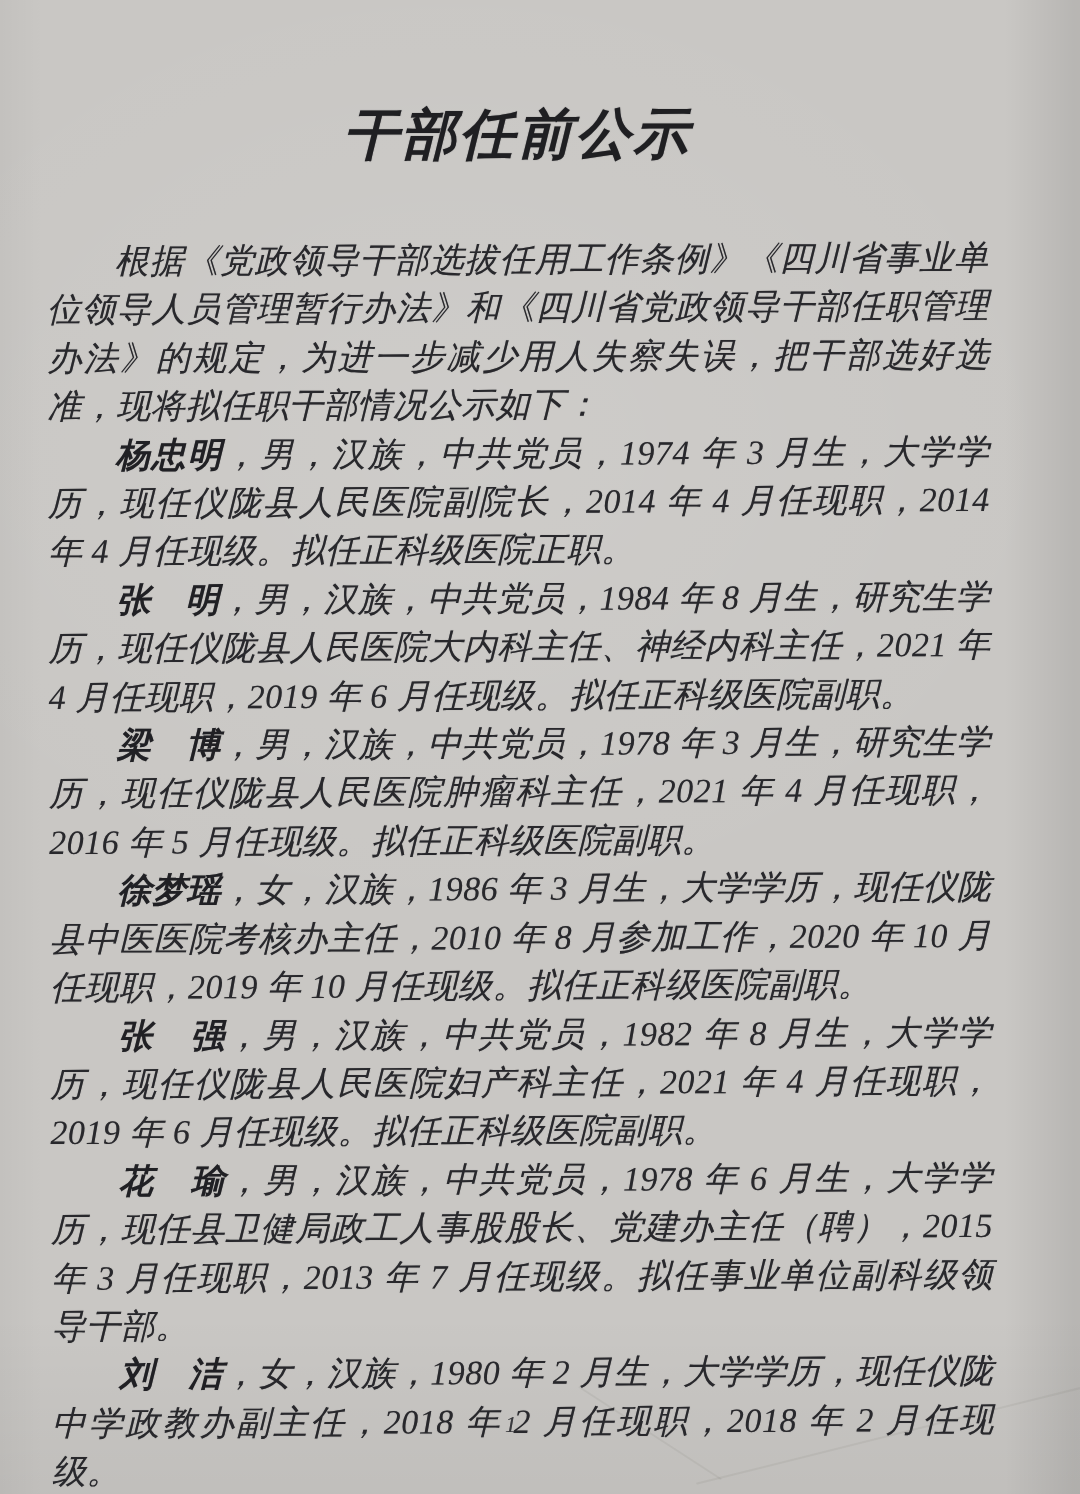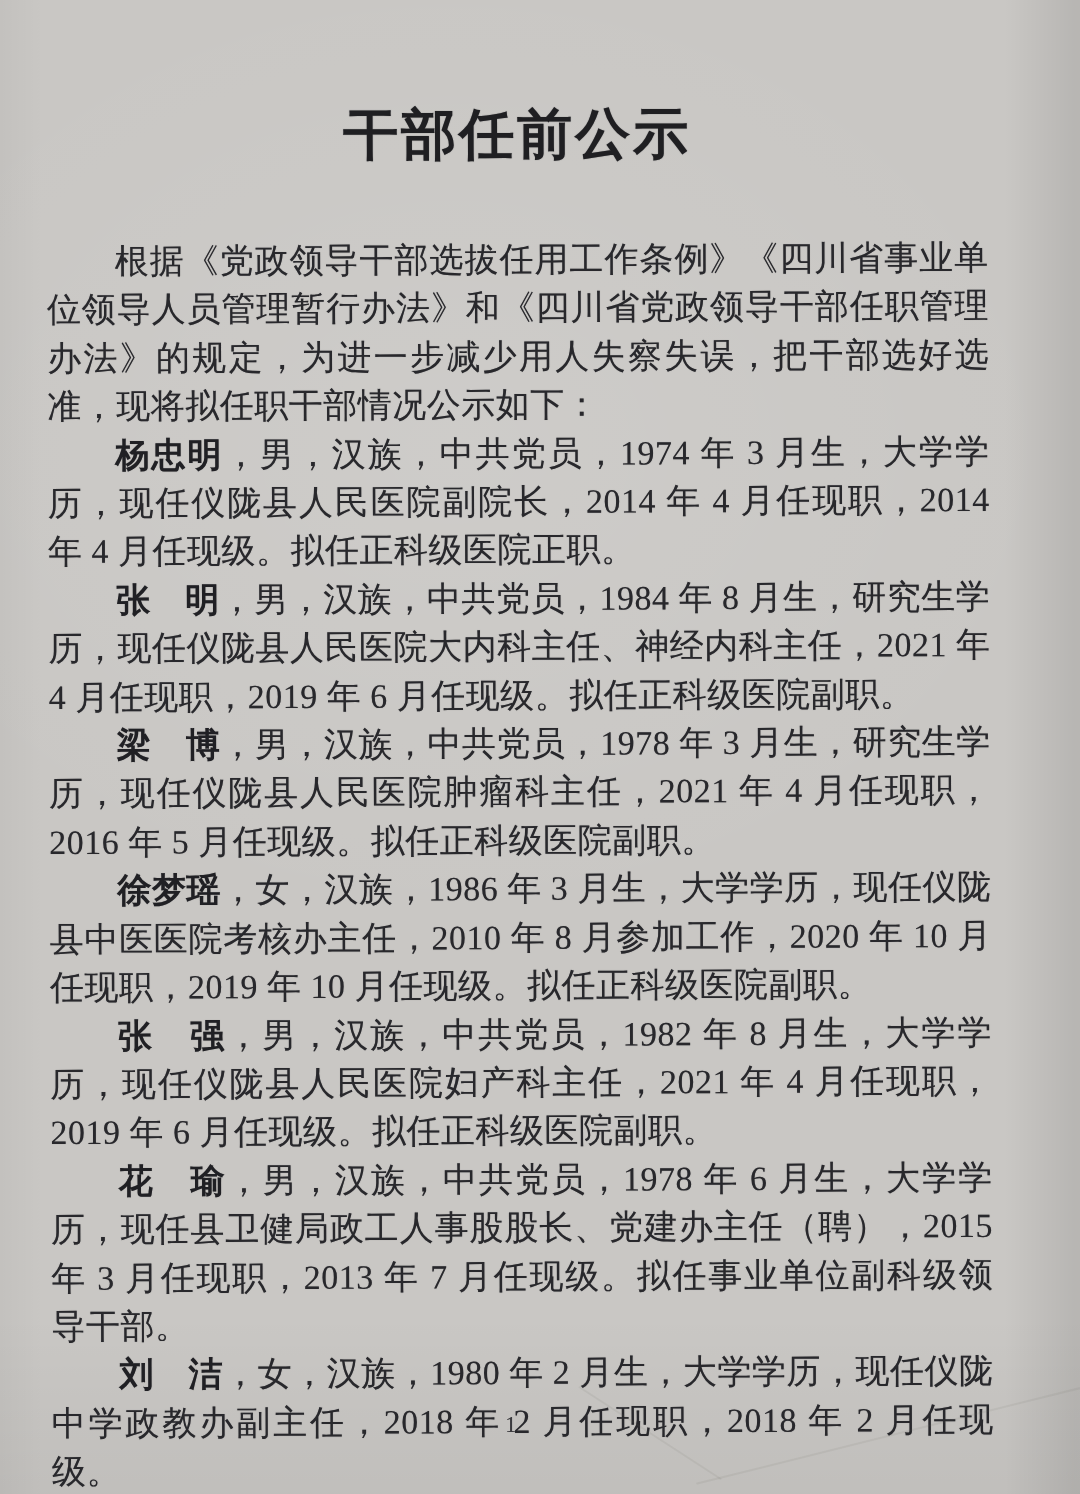--- a/index.html
+++ b/index.html
@@ -13,20 +13,21 @@
     height: 1494px;
     overflow: hidden;
     background:
       radial-gradient(ellipse 900px 700px at 42% 30%, rgba(255,255,255,0.09), rgba(255,255,255,0) 70%),
       linear-gradient(to right, rgba(0,0,0,0) 93%, rgba(0,0,0,0.085) 99.5%),
       linear-gradient(to bottom, rgba(0,0,0,0) 88%, rgba(0,0,0,0.045) 100%),
       linear-gradient(to left, rgba(0,0,0,0) 96%, rgba(0,0,0,0.03) 100%),
       var(--paper, #c9c7c4);
     font-family: "Liberation Serif", "DejaVu Serif", serif;
     color: var(--ink, #28282c);
+    font-style: italic;
   }
   .page-content {
     position: absolute;
     left: 46px;
     top: 104px;
     width: 942px;
     transform: rotate(-0.25deg);
     transform-origin: 50% 0;
   }
   .doc-title {

